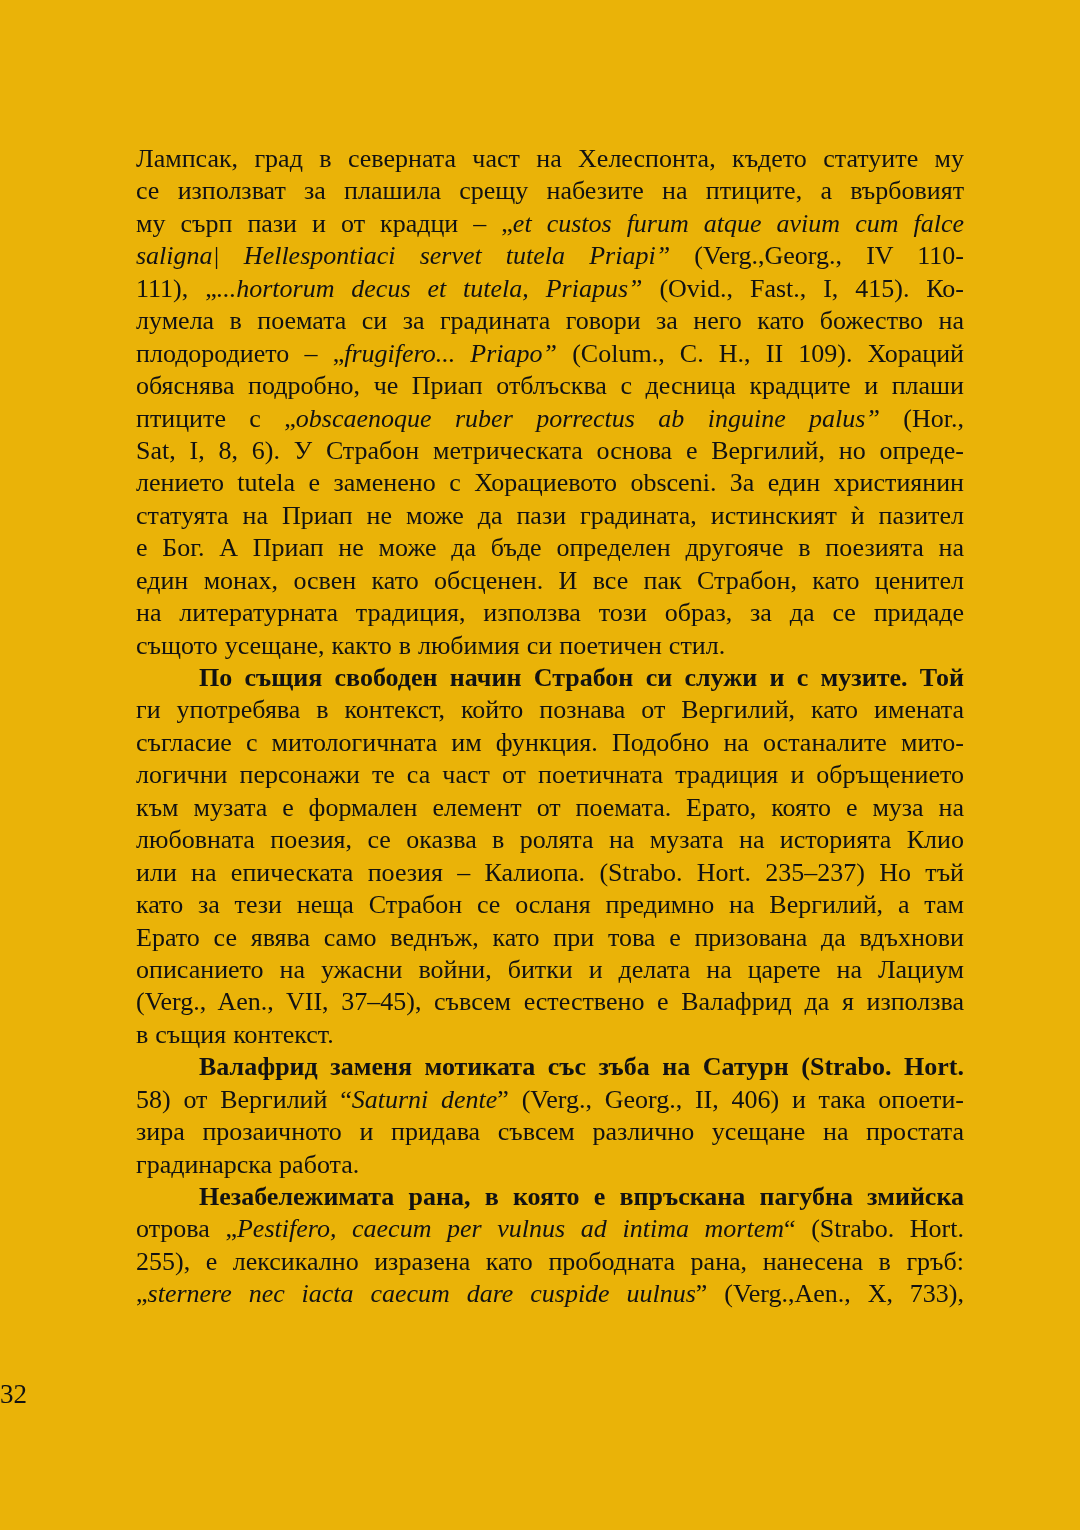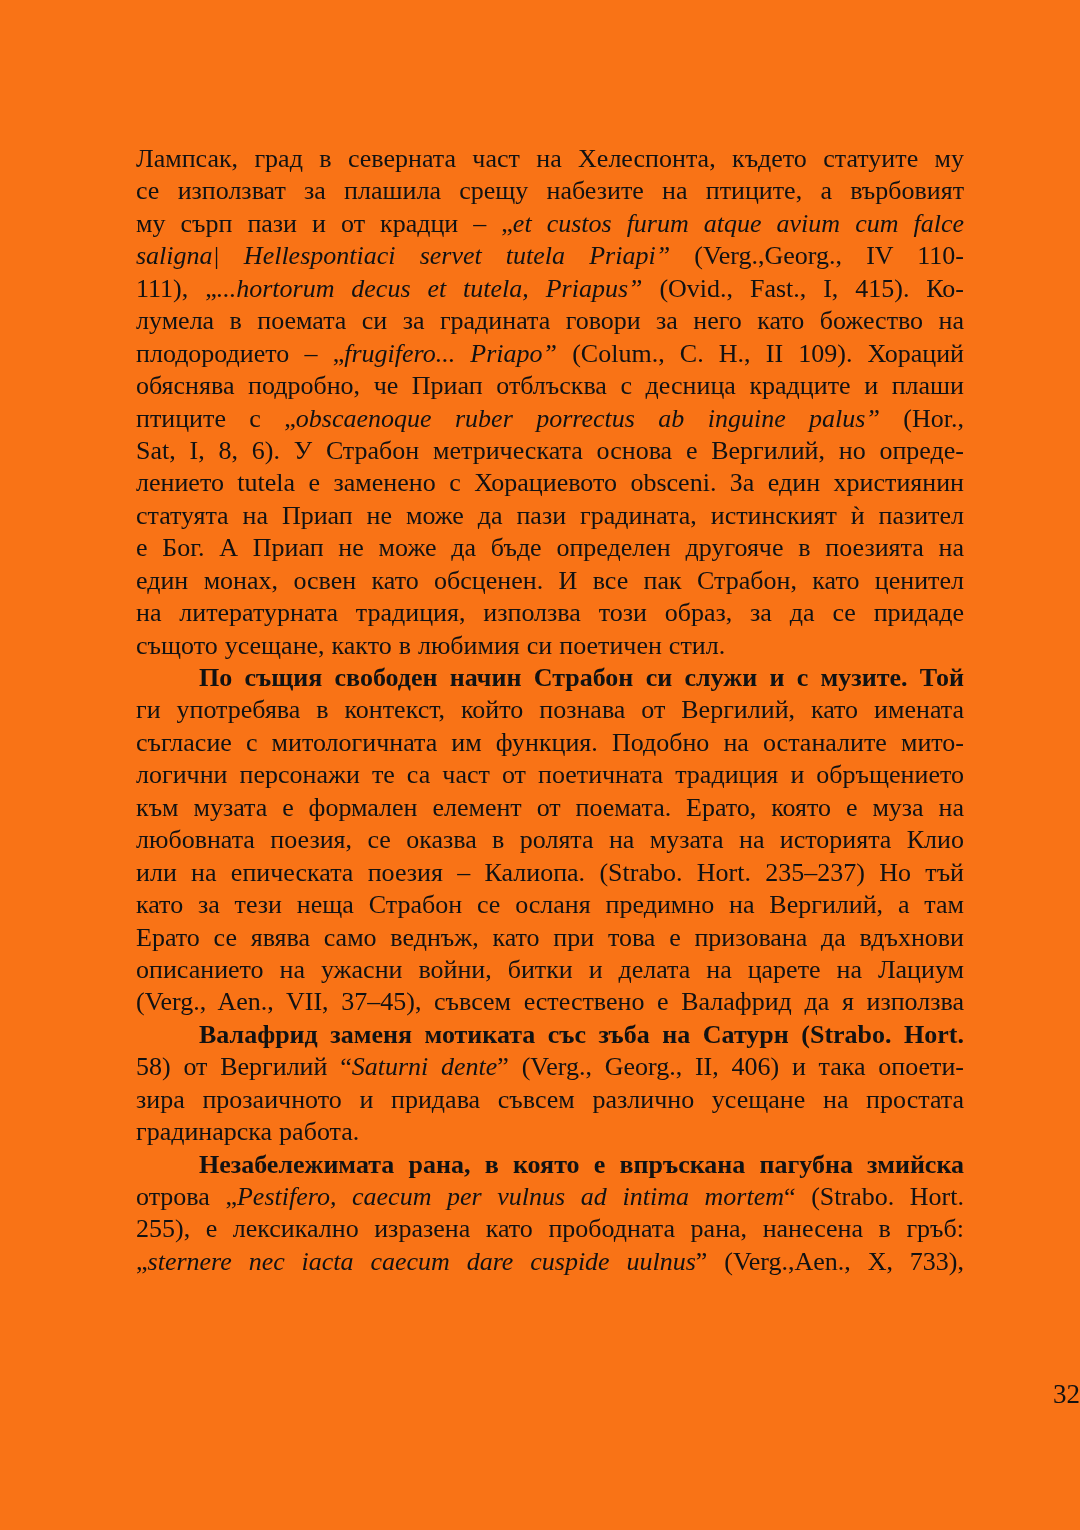--- a/index.html
+++ b/index.html
@@ -11,21 +11,21 @@
     width: 1080px;
     height: 1530px;
     position: relative;
     font-family: "Liberation Serif", "DejaVu Serif", serif;
     color: #121212;
   }
   .page {
     position: absolute;
     left: 0; top: 0;
     width: 1080px; height: 1530px;
-    background: #f97316;
+    background: #eab308;
   }
   .body-text {
     position: absolute;
     left: 136px;
     top: 143px;
     width: 828px;
   }
   .line {
     font-size: 26px;
     line-height: 32.45px;
@@ -44,21 +44,21 @@
     font-weight: bold;
   }
   .it {
     font-style: italic;
   }
   .page-number {
     position: absolute;
     left: 0;
     top: 1378px;
     width: 1080px;
-    text-align: right;
+    text-align: left;
     font-size: 27px;
     line-height: 32px;
   }
 </style>
 </head>
 <body>
 
 <div class="page">
   <div class="body-text">
       <div class="line"><span>Лампсак, град в северната част на Хелеспонта, където статуите му</span></div>
@@ -81,20 +81,21 @@
       <div class="line"><span>ги употребява в контекст, който познава от Вергилий, като имената</span></div>
       <div class="line"><span>съгласие с митологичната им функция. Подобно на останалите мито-</span></div>
       <div class="line"><span>логични персонажи те са част от поетичната традиция и обръщението</span></div>
       <div class="line"><span>към музата е формален елемент от поемата. Ерато, която е муза на</span></div>
       <div class="line"><span>любовната поезия, се оказва в ролята на музата на историята Клио</span></div>
       <div class="line"><span>или на епическата поезия – Калиопа. (Strabo. Hort. 235–237) Но тъй</span></div>
       <div class="line"><span>като за тези неща Страбон се осланя предимно на Вергилий, а там</span></div>
       <div class="line"><span>Ерато се явява само веднъж, като при това е призована да вдъхнови</span></div>
       <div class="line"><span>описанието на ужасни войни, битки и делата на царете на Лациум</span></div>
       <div class="line"><span>(Verg., Aen., VII, 37–45), съвсем естествено е Валафрид да я използва</span></div>
+      <div class="line last"><span>в същия контекст.</span></div>
       <div class="line indent"><span>Валафрид заменя мотиката със зъба на Сатурн (Strabo. Hort.</span></div>
       <div class="line"><span>58) от Вергилий “</span><span class="it">Saturni dente</span><span>” (Verg., Georg., II, 406) и така опоети-</span></div>
       <div class="line"><span>зира прозаичното и придава съвсем различно усещане на простата</span></div>
       <div class="line last"><span>градинарска работа.</span></div>
       <div class="line indent"><span>Незабележимата рана, в която е впръскана пагубна змийска</span></div>
       <div class="line"><span>отрова „</span><span class="it">Pestifero, caecum per vulnus ad intima mortem</span><span>“ (Strabo. Hort.</span></div>
       <div class="line"><span>255), е лексикално изразена като прободната рана, нанесена в гръб:</span></div>
       <div class="line"><span>„</span><span class="it">sternere nec iacta caecum dare cuspide uulnus</span><span>” (Verg.,Aen., X, 733),</span></div>
     </div>
   <div class="page-number">32</div>

